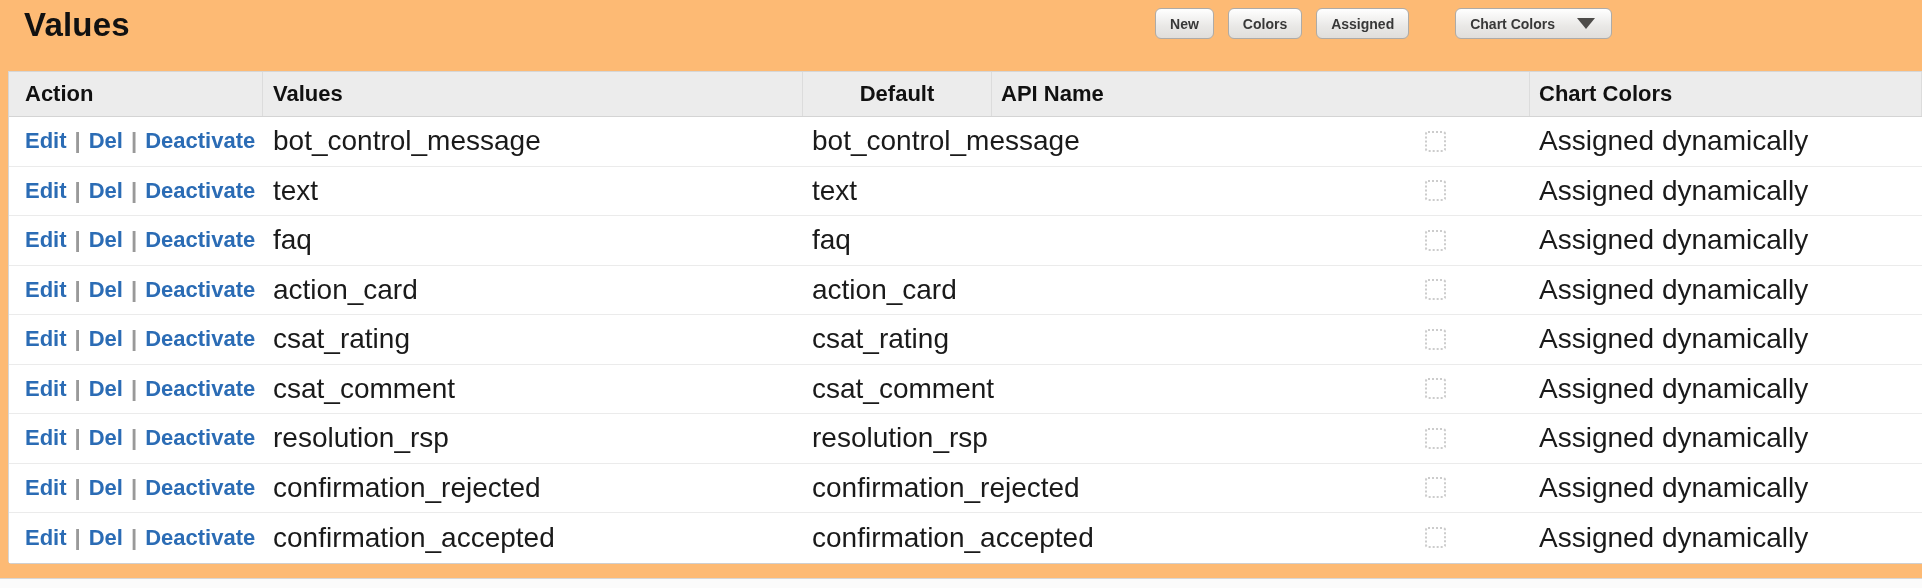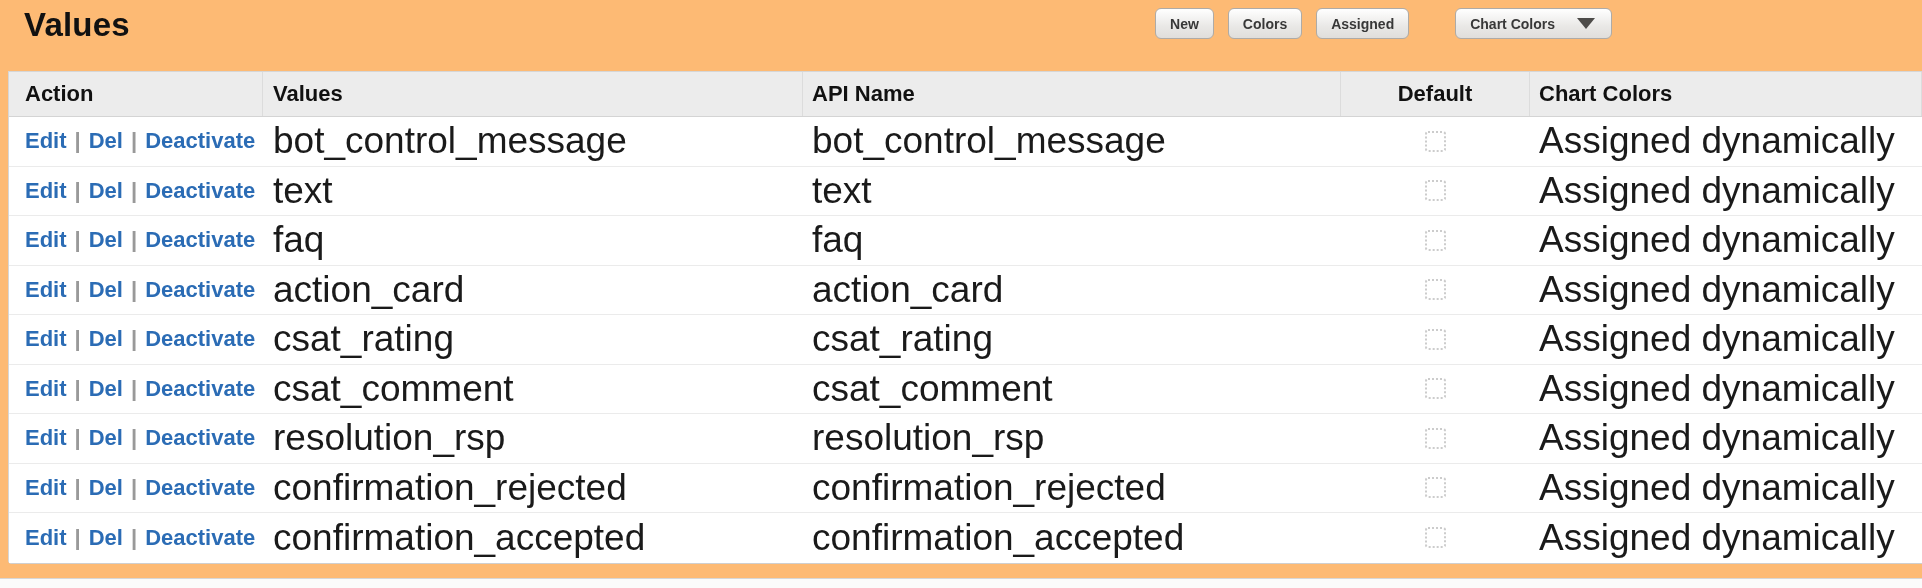--- a/index.html
+++ b/index.html
@@ -64,21 +64,21 @@
   }
   .tr {
     display: flex;
     height: 49.5px;
     background: #ffffff;
     border-bottom: 1px solid #ebebeb;
   }
   .tr:last-child { border-bottom: none; }
   .td {
     display: flex; align-items: center;
-    font-size: 37px; color: #1a1a1a;
+    font-size: 28px; color: #1a1a1a;
     white-space: nowrap; overflow: hidden;
   }
   .col-action  { width: 254px; padding-left: 16px; }
   .col-values  { width: 540px; padding-left: 10px; }
   .col-api     { width: 538px; padding-left: 9px;  }
   .col-default { width: 189px; justify-content: center; padding-left: 0; }
   .col-chart   { flex: 1; padding-left: 9px; }
   .td.col-action { font-size: 22px; font-weight: bold; }
   .action-link { color: #2b6cb5; text-decoration: none; cursor: pointer; }
   .pipe { color: #999999; margin: 0 8px; }
@@ -110,22 +110,22 @@
         <span>Chart Colors</span>
         <span class="caret"></span>
       </button>
     </div>
   </div>
 
   <div class="list-table">
     <div class="thead">
       <div class="th col-action">Action</div>
       <div class="th col-values">Values</div>
+      <div class="th col-default">Default</div>
       <div class="th col-api">API Name</div>
-      <div class="th col-default">Default</div>
       <div class="th col-chart">Chart Colors</div>
     </div>
     <div class="tbody">
   <div class="tr">
     <div class="td col-action">
       <a href="#" class="action-link">Edit</a>
       <span class="pipe">|</span>
       <a href="#" class="action-link">Del</a>
       <span class="pipe">|</span>
       <a href="#" class="action-link">Deactivate</a>

